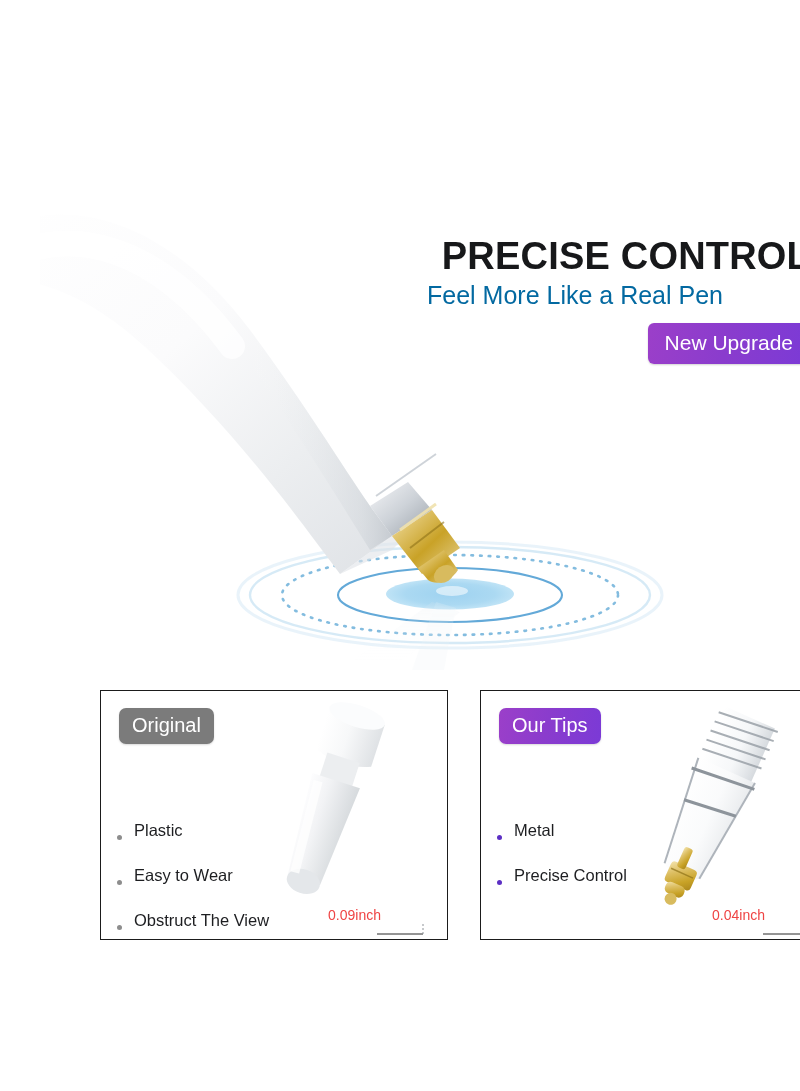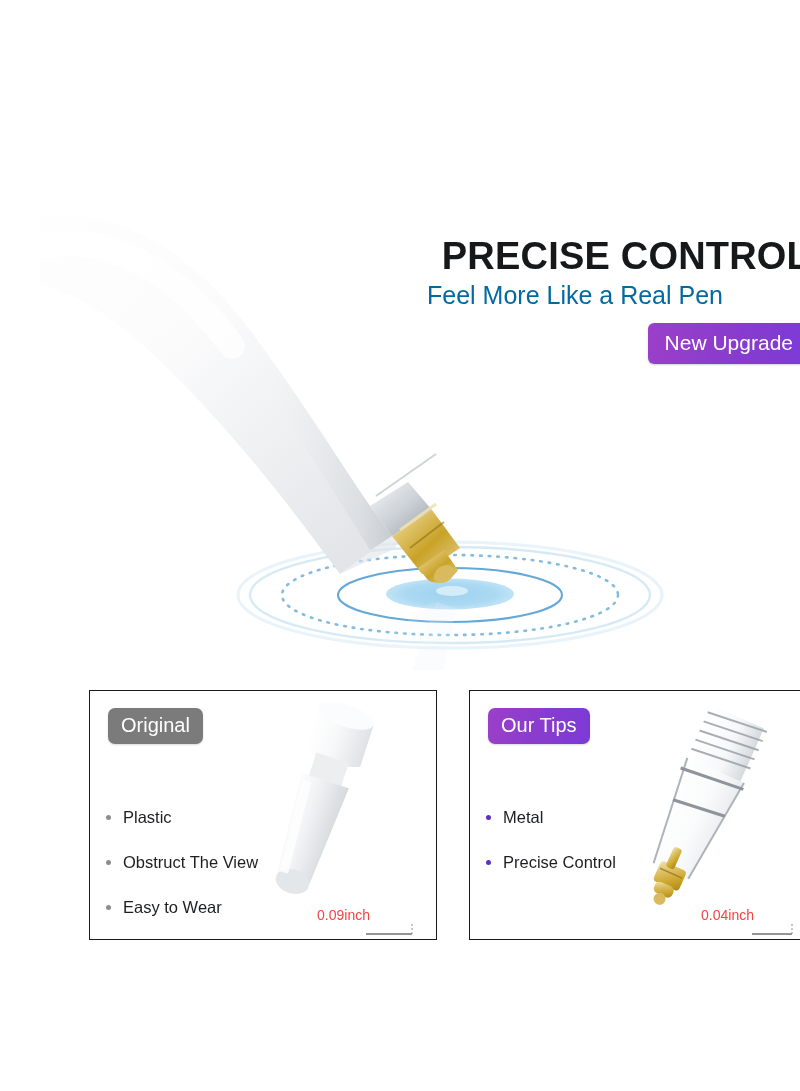--- a/index.html
+++ b/index.html
@@ -32,40 +32,40 @@
   .badge-upgrade{
     display:inline-block;
     background:linear-gradient(100deg,#9b3fc9 0%,#8a3ccd 48%,#7b3ad6 100%);
     color:#fff;font-size:21px;line-height:1;
     padding:9px 17px 11px;border-radius:6px;
     box-shadow:0 1px 2px rgba(0,0,0,.18);
     white-space:nowrap;
   }
 
   
-  .panels{position:absolute;left:1px;top:690px;width:712px;height:255px;padding-left:16px;}
+  .panels{position:absolute;left:12px;top:690px;width:712px;height:255px;padding-left:16px;}
   .panel{
     position:absolute;top:0;height:250px;
     border:1.6px solid #1b1b1b;background:#fff;
     box-sizing:border-box;overflow:hidden;
   }
   .panel.left{left:48px;width:348px;}
   .panel.right{left:428px;width:348px;}
 
   .tag{
     position:absolute;left:18px;top:17px;
     color:#fff;font-size:20px;line-height:1;
     padding:7px 13px 9px;border-radius:7px;white-space:nowrap;
     box-shadow:0 1px 2px rgba(0,0,0,.15);
   }
   .tag.gray{background:#7b7b7b;}
   .tag.purple{background:linear-gradient(100deg,#9b3fc9 0%,#8a3ccd 48%,#7b3ad6 100%);text-align:center;}
 
   .bullets{position:absolute;left:16px;top:104px;}
-  .bullet{display:flex;align-items:center;height:45px;}
+  .bullet{display:flex;align-items:flex-end;height:45px;}
   .dot{width:5px;height:5px;border-radius:50%;margin-right:12px;flex:none;}
   .dot.gray{background:#8d8d8d;}
   .dot.purple{background:#5c2fc4;}
   .btxt{font-size:16.5px;color:#1d1e21;white-space:nowrap;}
 
   .tip-art{position:absolute;right:4px;top:6px;width:205px;height:240px;}
 
   .measure{position:absolute;bottom:16px;font-size:14px;color:#ef4444;white-space:nowrap;}
   .measure.left{right:66px;}
   .measure.right{right:62px;}
@@ -203,25 +203,25 @@
         </svg>
       </div>
 
       <div class="bullets">
         <div class="bullet">
           <span class="dot gray"></span>
           <span class="btxt">Plastic</span>
         </div>
         <div class="bullet">
           <span class="dot gray"></span>
+          <span class="btxt">Easy to Wear</span>
+        </div>
+        <div class="bullet">
+          <span class="dot gray"></span>
           <span class="btxt">Obstruct The View</span>
-        </div>
-        <div class="bullet">
-          <span class="dot gray"></span>
-          <span class="btxt">Easy to Wear</span>
         </div>
       </div>
 
       <span class="measure left">0.09inch</span>
       <svg class="lead left" viewBox="0 0 62 18">
         <path d="M0 13 L46 13" stroke="#2a2a2a" stroke-width="1"></path>
         <path d="M46 13 L46 3" stroke="#8e9399" stroke-width="1" stroke-dasharray="2 2"></path>
       </svg>
     </div>
 

